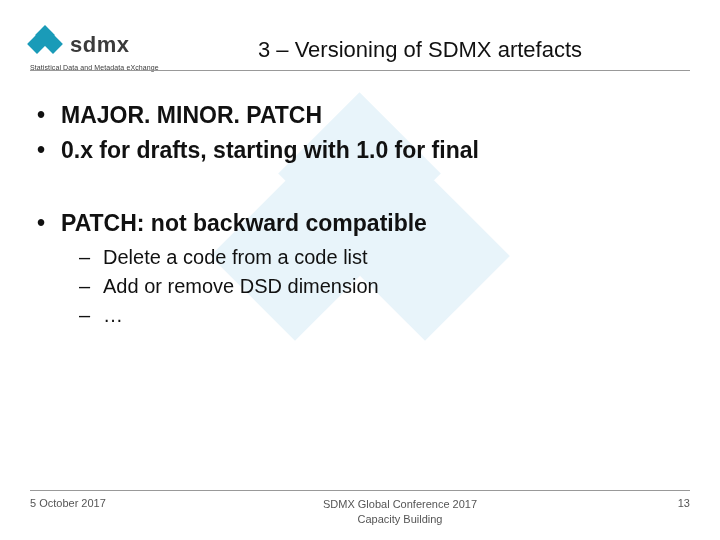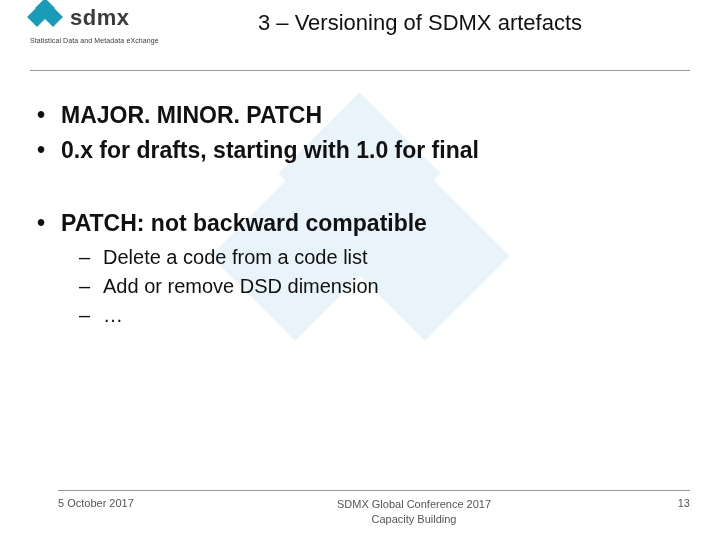--- a/index.html
+++ b/index.html
@@ -17,21 +17,21 @@
     z-index: 0;
   }
   .bg-diamond {
     position: absolute;
     background: #39a0d6;
     transform: rotate(45deg);
   }
 
   .header {
     position: absolute;
-    top: 1px; left: 30px; right: 30px;
+    top: 28px; left: 30px; right: 30px;
     display: flex;
     align-items: center;
     z-index: 2;
   }
   .logo-block {
     display: flex;
     flex-direction: column;
     align-items: flex-start;
     margin-right: 20px;
     width: 140px;
@@ -103,21 +103,20 @@
     display: inline-block;
     width: 24px;
     margin-left: -24px;
   }
 
   .footer {
     position: absolute;
     left: 30px; right: 30px;
     bottom: 14px;
     z-index: 2;
-    margin-left: 28px;
   }
   .footer-line {
     height: 1px;
     background: #999;
     margin-bottom: 6px;
   }
   .footer-row {
     display: flex;
     align-items: flex-start;
     justify-content: space-between;

